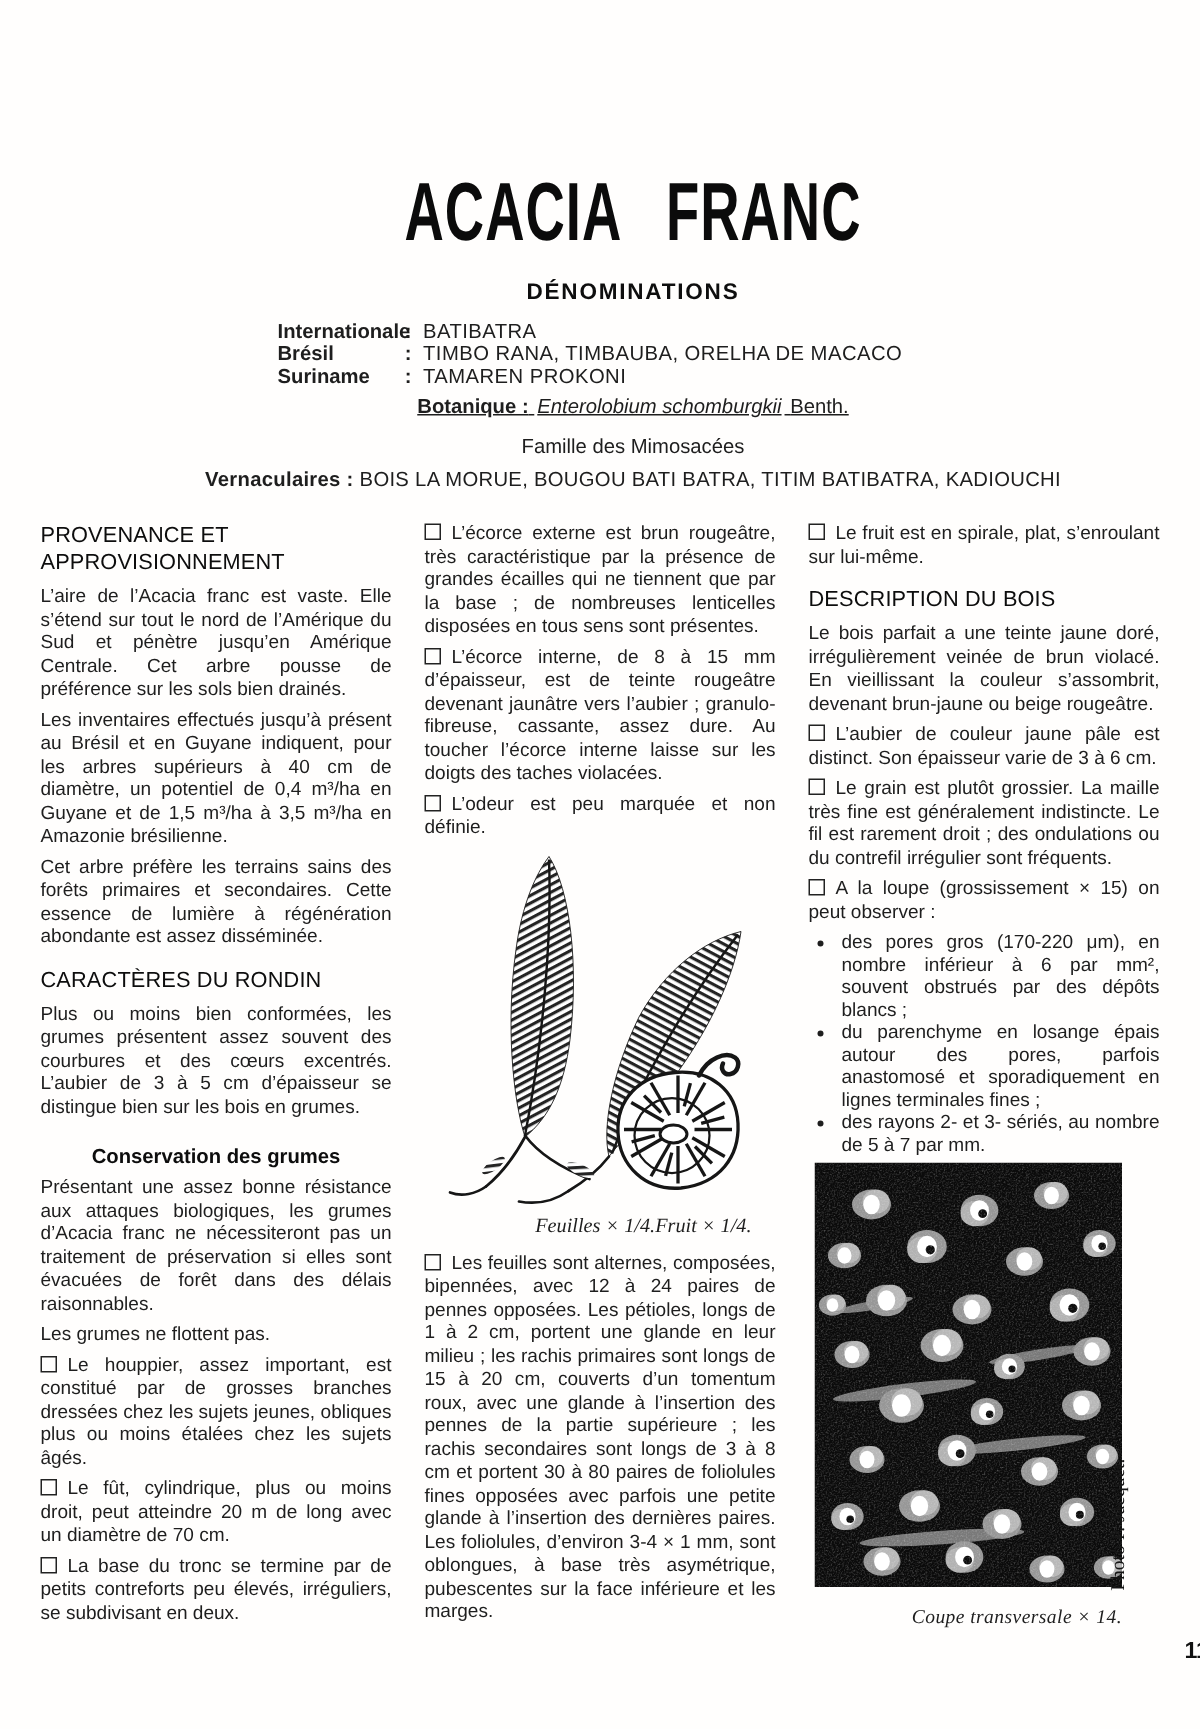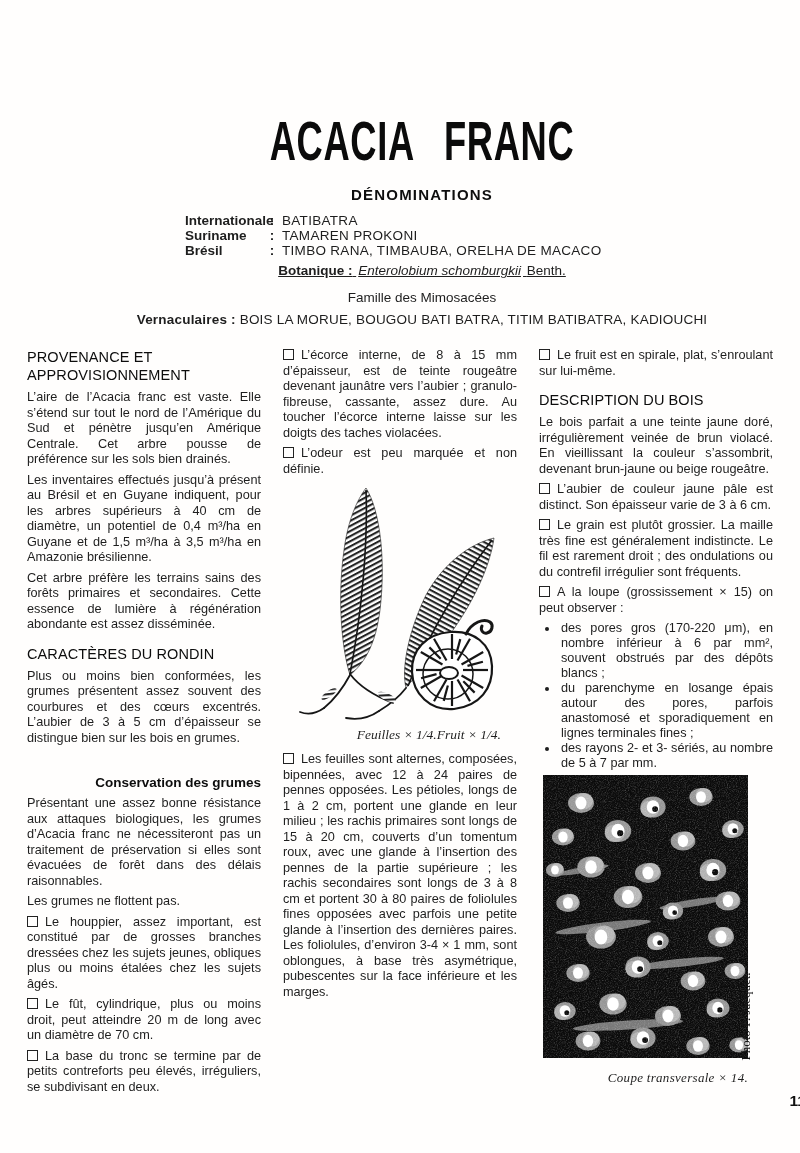--- a/index.html
+++ b/index.html
@@ -26,21 +26,21 @@
 
   
   .col{position:absolute;top:348px;width:234px;font-size:12.7px;line-height:15.5px;
        text-align:justify;hyphens:auto;-webkit-hyphens:auto;}
   .col1{left:27px;}
   .col2{left:283px;}
   .col3{left:539px;}
   .h{font-size:14.5px;line-height:18px;font-weight:normal;color:#0d0d0d;
      letter-spacing:0.1px;margin:0 0 6px 0;text-align:left;hyphens:none;}
   .h-mid{margin-top:12px;}
-  .sub{font-size:13.5px;line-height:17px;font-weight:bold;color:#0d0d0d;margin:28px 0 5px 0;text-align:right;}
+  .sub{font-size:13.5px;line-height:17px;font-weight:bold;color:#0d0d0d;margin:16px 0 5px 0;text-align:center;}
   .para{margin:0 0 5px 0;}
   .cb{display:inline-block;width:9px;height:9px;border:1.6px solid #222;margin-right:7px;vertical-align:-1px;}
 
   
   .illus{margin:4px 0 0 0;text-align:center;}
   .figcaps{display:flex;justify-content:flex-end;padding:2px 16px 0 14px;margin:0 0 10px 0;
            font-family:"Liberation Serif","DejaVu Serif",serif;font-style:italic;font-size:13.5px;}
 
   
   .dots{margin:0 0 4px 0;padding:0 0 0 20px;line-height:15px;}
@@ -63,24 +63,24 @@
 <div class="page">
 
   <h1 class="title">ACACIA FRANC</h1>
   <div class="denom-head">DÉNOMINATIONS</div>
 
   <div class="names">
     <div class="name-row">
       <span class="nlabel">Internationale</span><span class="nsep">:</span><span class="nvalue">BATIBATRA</span>
     </div>
     <div class="name-row">
+      <span class="nlabel">Brésil</span><span class="nsep">:</span><span class="nvalue">TIMBO RANA, TIMBAUBA, ORELHA DE MACACO</span>
+    </div>
+    <div class="name-row">
       <span class="nlabel">Suriname</span><span class="nsep">:</span><span class="nvalue">TAMAREN PROKONI</span>
-    </div>
-    <div class="name-row">
-      <span class="nlabel">Brésil</span><span class="nsep">:</span><span class="nvalue">TIMBO RANA, TIMBAUBA, ORELHA DE MACACO</span>
     </div>
   </div>
 
   <div class="bot-line">
     <span class="b">Botanique :</span>
     <i>Enterolobium schomburgkii</i>
     <span>Benth.</span>
   </div>
 
   <div class="famille">Famille des Mimosacées</div>
@@ -102,20 +102,21 @@
     <div class="sub">Conservation des grumes</div>
     <p class="para">Présentant une assez bonne résistance aux attaques biologiques, les grumes d’Acacia franc ne nécessiteront pas un traitement de préservation si elles sont évacuées de forêt dans des délais raisonnables.</p>
     <p class="para">Les grumes ne flottent pas.</p>
 
     <p class="para"><span class="cb"></span><span>Le houppier, assez important, est constitué par de grosses branches dressées chez les sujets jeunes, obliques plus ou moins étalées chez les sujets âgés.</span></p>
     <p class="para"><span class="cb"></span><span>Le fût, cylindrique, plus ou moins droit, peut atteindre 20 m de long avec un diamètre de 70 cm.</span></p>
     <p class="para"><span class="cb"></span><span>La base du tronc se termine par de petits contreforts peu élevés, irréguliers, se subdivisant en deux.</span></p>
   </div>
 
   <div class="col col2">
+    <p class="para"><span class="cb"></span><span>L’écorce externe est brun rougeâtre, très caractéristique par la présence de grandes écailles qui ne tiennent que par la base ; de nombreuses lenticelles disposées en tous sens sont présentes.</span></p>
     <p class="para"><span class="cb"></span><span>L’écorce interne, de 8 à 15 mm d’épaisseur, est de teinte rougeâtre devenant jaunâtre vers l’aubier ; granulo-fibreuse, cassante, assez dure. Au toucher l’écorce interne laisse sur les doigts des taches violacées.</span></p>
     <p class="para"><span class="cb"></span><span>L’odeur est peu marquée et non définie.</span></p>
 
     <div class="illus">
       <svg viewBox="0 0 226 238" width="226" height="238">
         <defs>
           <pattern id="lh1" width="4.5" height="4.5" patternUnits="userSpaceOnUse" patternTransform="rotate(62)">
             <rect width="4.5" height="4.5" fill="#ffffff"></rect>
               <rect width="2.1" height="4.5" fill="#242424"></rect>
           </pattern>

